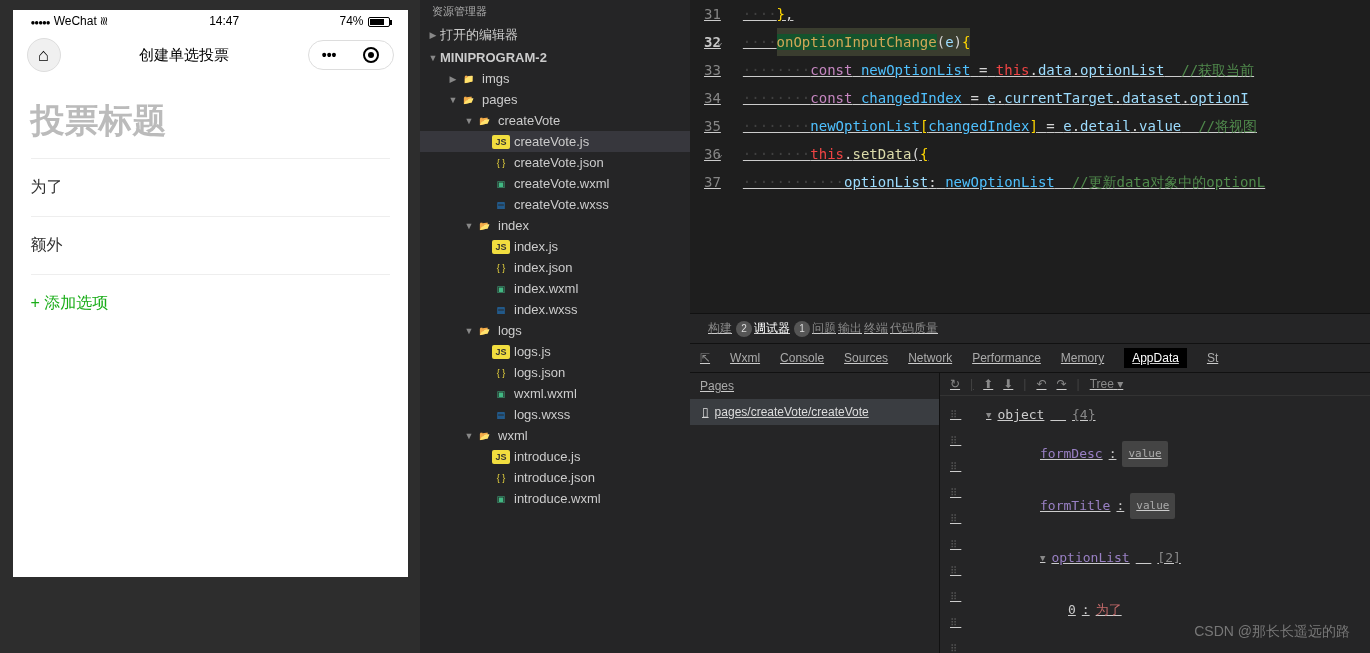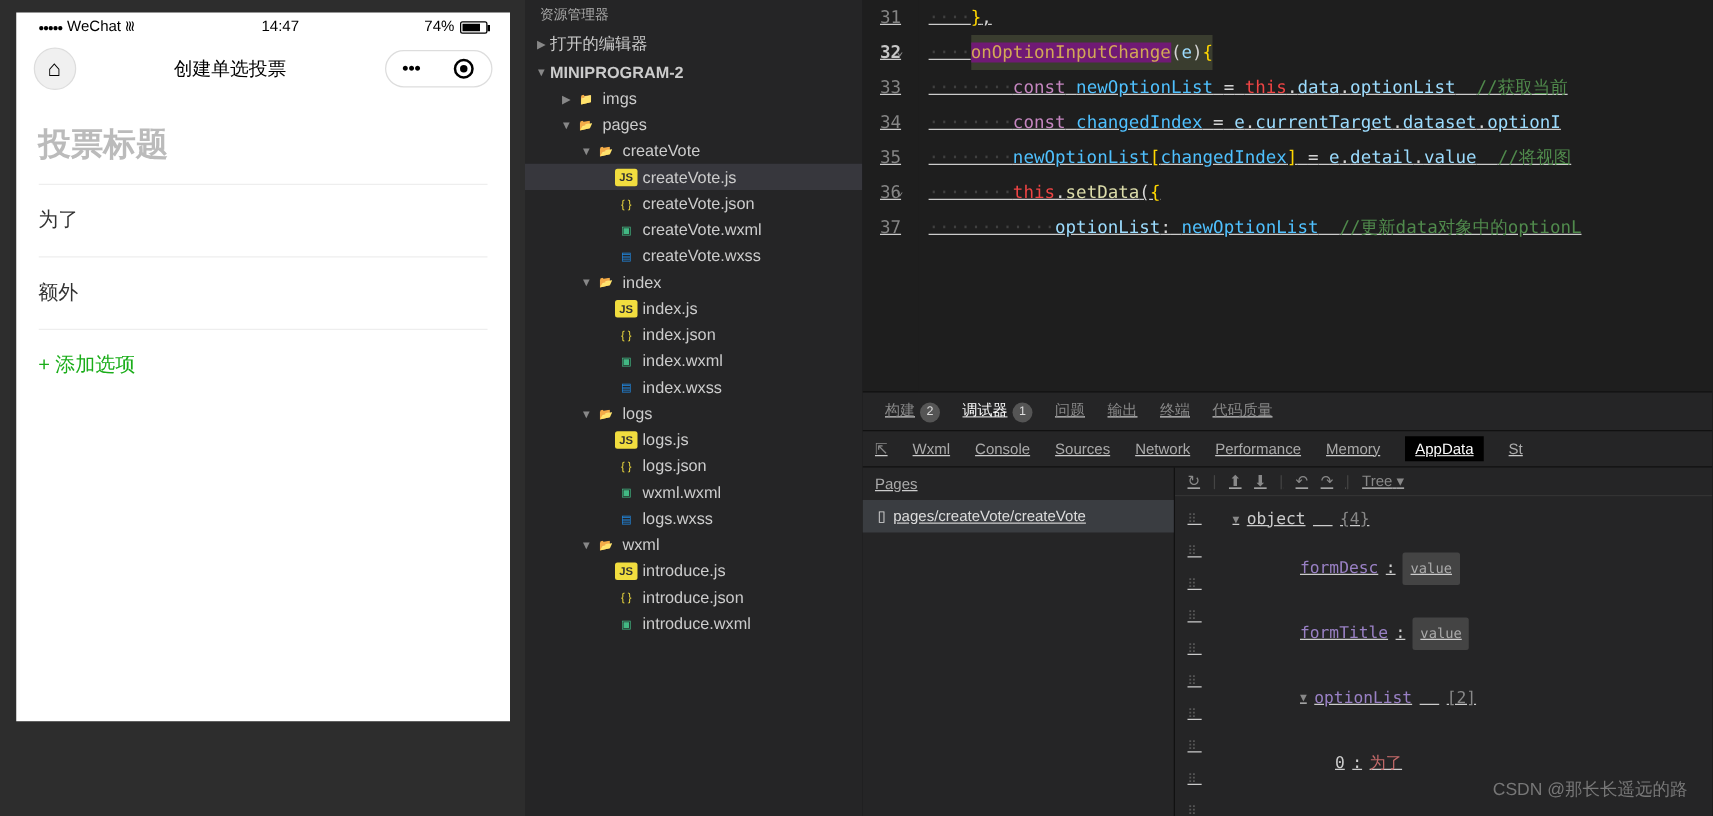--- a/index.html
+++ b/index.html
@@ -18,21 +18,21 @@
 .status-bar .dots::before { content: "●●●●●"; letter-spacing: -1px; font-size: 8px; margin-right: 4px; }
 .status-bar .wifi::after { content: "≋"; transform: rotate(90deg); display: inline-block; margin-left: 2px; }
 .nav { display: flex; justify-content: space-between; align-items: center; padding: 6px 14px; }
 .nav-home { width: 34px; height: 34px; border: 1px solid #ddd; border-radius: 50%; display: flex; align-items: center; justify-content: center; background: #f0f0f0; font-size: 18px; }
 .nav-title { font-size: 15px; }
 .nav-actions { width: 86px; height: 30px; border: 1px solid #ddd; border-radius: 15px; display: flex; align-items: center; justify-content: space-around; }
 .nav-actions .dots3::before { content: "•••"; font-weight: bold; font-size: 14px;}
 .nav-actions .target { width: 16px; height: 16px; border: 2px solid #000; border-radius: 50%; display: inline-flex; align-items: center; justify-content: center; }
 .nav-actions .target::after { content: ""; width: 6px; height: 6px; background: #000; border-radius: 50%; }
 .form { padding: 0 18px; }
-.form .title { font-size: 26px; font-weight: bold; color: #bbb; padding: 20px 0 14px; border-bottom: 1px solid #eee; }
+.form .title { font-size: 34px; font-weight: bold; color: #bbb; padding: 20px 0 14px; border-bottom: 1px solid #eee; }
 .form .desc { font-size: 18px; color: #bbb; padding: 28px 0 14px; border-bottom: 1px solid #eee; }
 .form .opt { font-size: 16px; padding: 18px 0; border-bottom: 1px solid #eee; color: #333; }
 .form .add { font-size: 16px; padding: 18px 0; color: #1aad19; }
 
 .explorer { width: 270px; background: #252526; display: flex; flex-direction: column; font-size: 13px; overflow: hidden; }
 .explorer-hdr { padding: 4px 12px; font-size: 11px; color: #aaa; }
 .tree-item { display: flex; align-items: center; padding: 3px 0; white-space: nowrap; cursor: pointer; color: #ccc;}
 .tree-item.active { background: #37373d; }
 .chev { width: 14px; color: #888; font-size: 9px; text-align: center; }
 .tree-item .icon { width: 18px; height: 14px; margin-right: 4px; display: inline-flex; align-items: center; justify-content: center; font-size: 9px; border-radius: 2px; }
@@ -43,33 +43,33 @@
 .i-wxss { color: #2188e0; }
 
 .editor { flex: 1; display: flex; flex-direction: column; background: #1e1e1e; overflow: hidden; text-decoration: underline; }
 .code { flex: 1; display: flex; font-family: Consolas, monospace; font-size: 14px; line-height: 28px; overflow: hidden; }
 .gutter { background: #1e1e1e; color: #858585; text-align: right; padding: 0 14px; position: relative; }
 .gutter .ln { height: 28px; position: relative;}
 .gutter .hl { color: #c6c6c6; font-weight: bold;}
 .gutter .fold { position: absolute; right: -2px; color: #888; font-size: 10px;}
 .code-body { flex: 1; white-space: pre; overflow: hidden; padding-left: 8px;}
 .hl-bg { background: #3a3d2f; display: inline-block;}
-.hl-func { color: #d2a857; background: #701a75;}
+.hl-func { color: #d2a857; background: #14532d;}
 .c-kw { color: #c586c0;}
 .c-var { color: #4fc1ff;}
 .c-prop { color: #9cdcfe;}
 .c-this { color: #ef4444;}
 .c-fn { color: #dcdcaa;}
 .c-cmt { color: #508a4c;}
 .c-p { color: #d4d4d4;}
 .c-br { color: #ffd700;}
 .dots-lead { color: #404040;}
 
 .bottom { height: 340px; background: #252526; display: flex; flex-direction: column; font-size: 12px; border-top: 1px solid #111;}
-.tabs { display: flex; gap: 18px; padding: 6px 18px; align-items: center; color: #888; border-bottom: 1px solid #111;}
+.tabs { display: flex; gap: 2px; padding: 6px 18px; align-items: center; color: #888; border-bottom: 1px solid #111;}
 .tabs .tab.active { color: #fff;}
 .tabs .badge { background: #555; border-radius: 50%; width: 16px; height: 16px; display: inline-flex; align-items: center; justify-content: center; font-size: 10px; color: #ddd; margin-left: 4px;}
 .dev-tabs { display: flex; padding: 4px 10px; gap: 20px; align-items: center; color: #aaa; border-bottom: 1px solid #111;}
 .dev-tabs .dtab.active { color: #fff;}
 .dev-tabs .dtab.appdata { background: #000; padding: 3px 8px; color: #fff;}
 .panels { flex: 1; display: flex;}
 .pages { width: 250px; border-right: 1px solid #111;}
 .pages-hdr { padding: 6px 10px; font-size: 12px; color: #aaa;}
 .page-item { background: #3a3d41; padding: 6px 12px; font-size: 12px; color: #ddd;}
 .data { flex: 1;}

